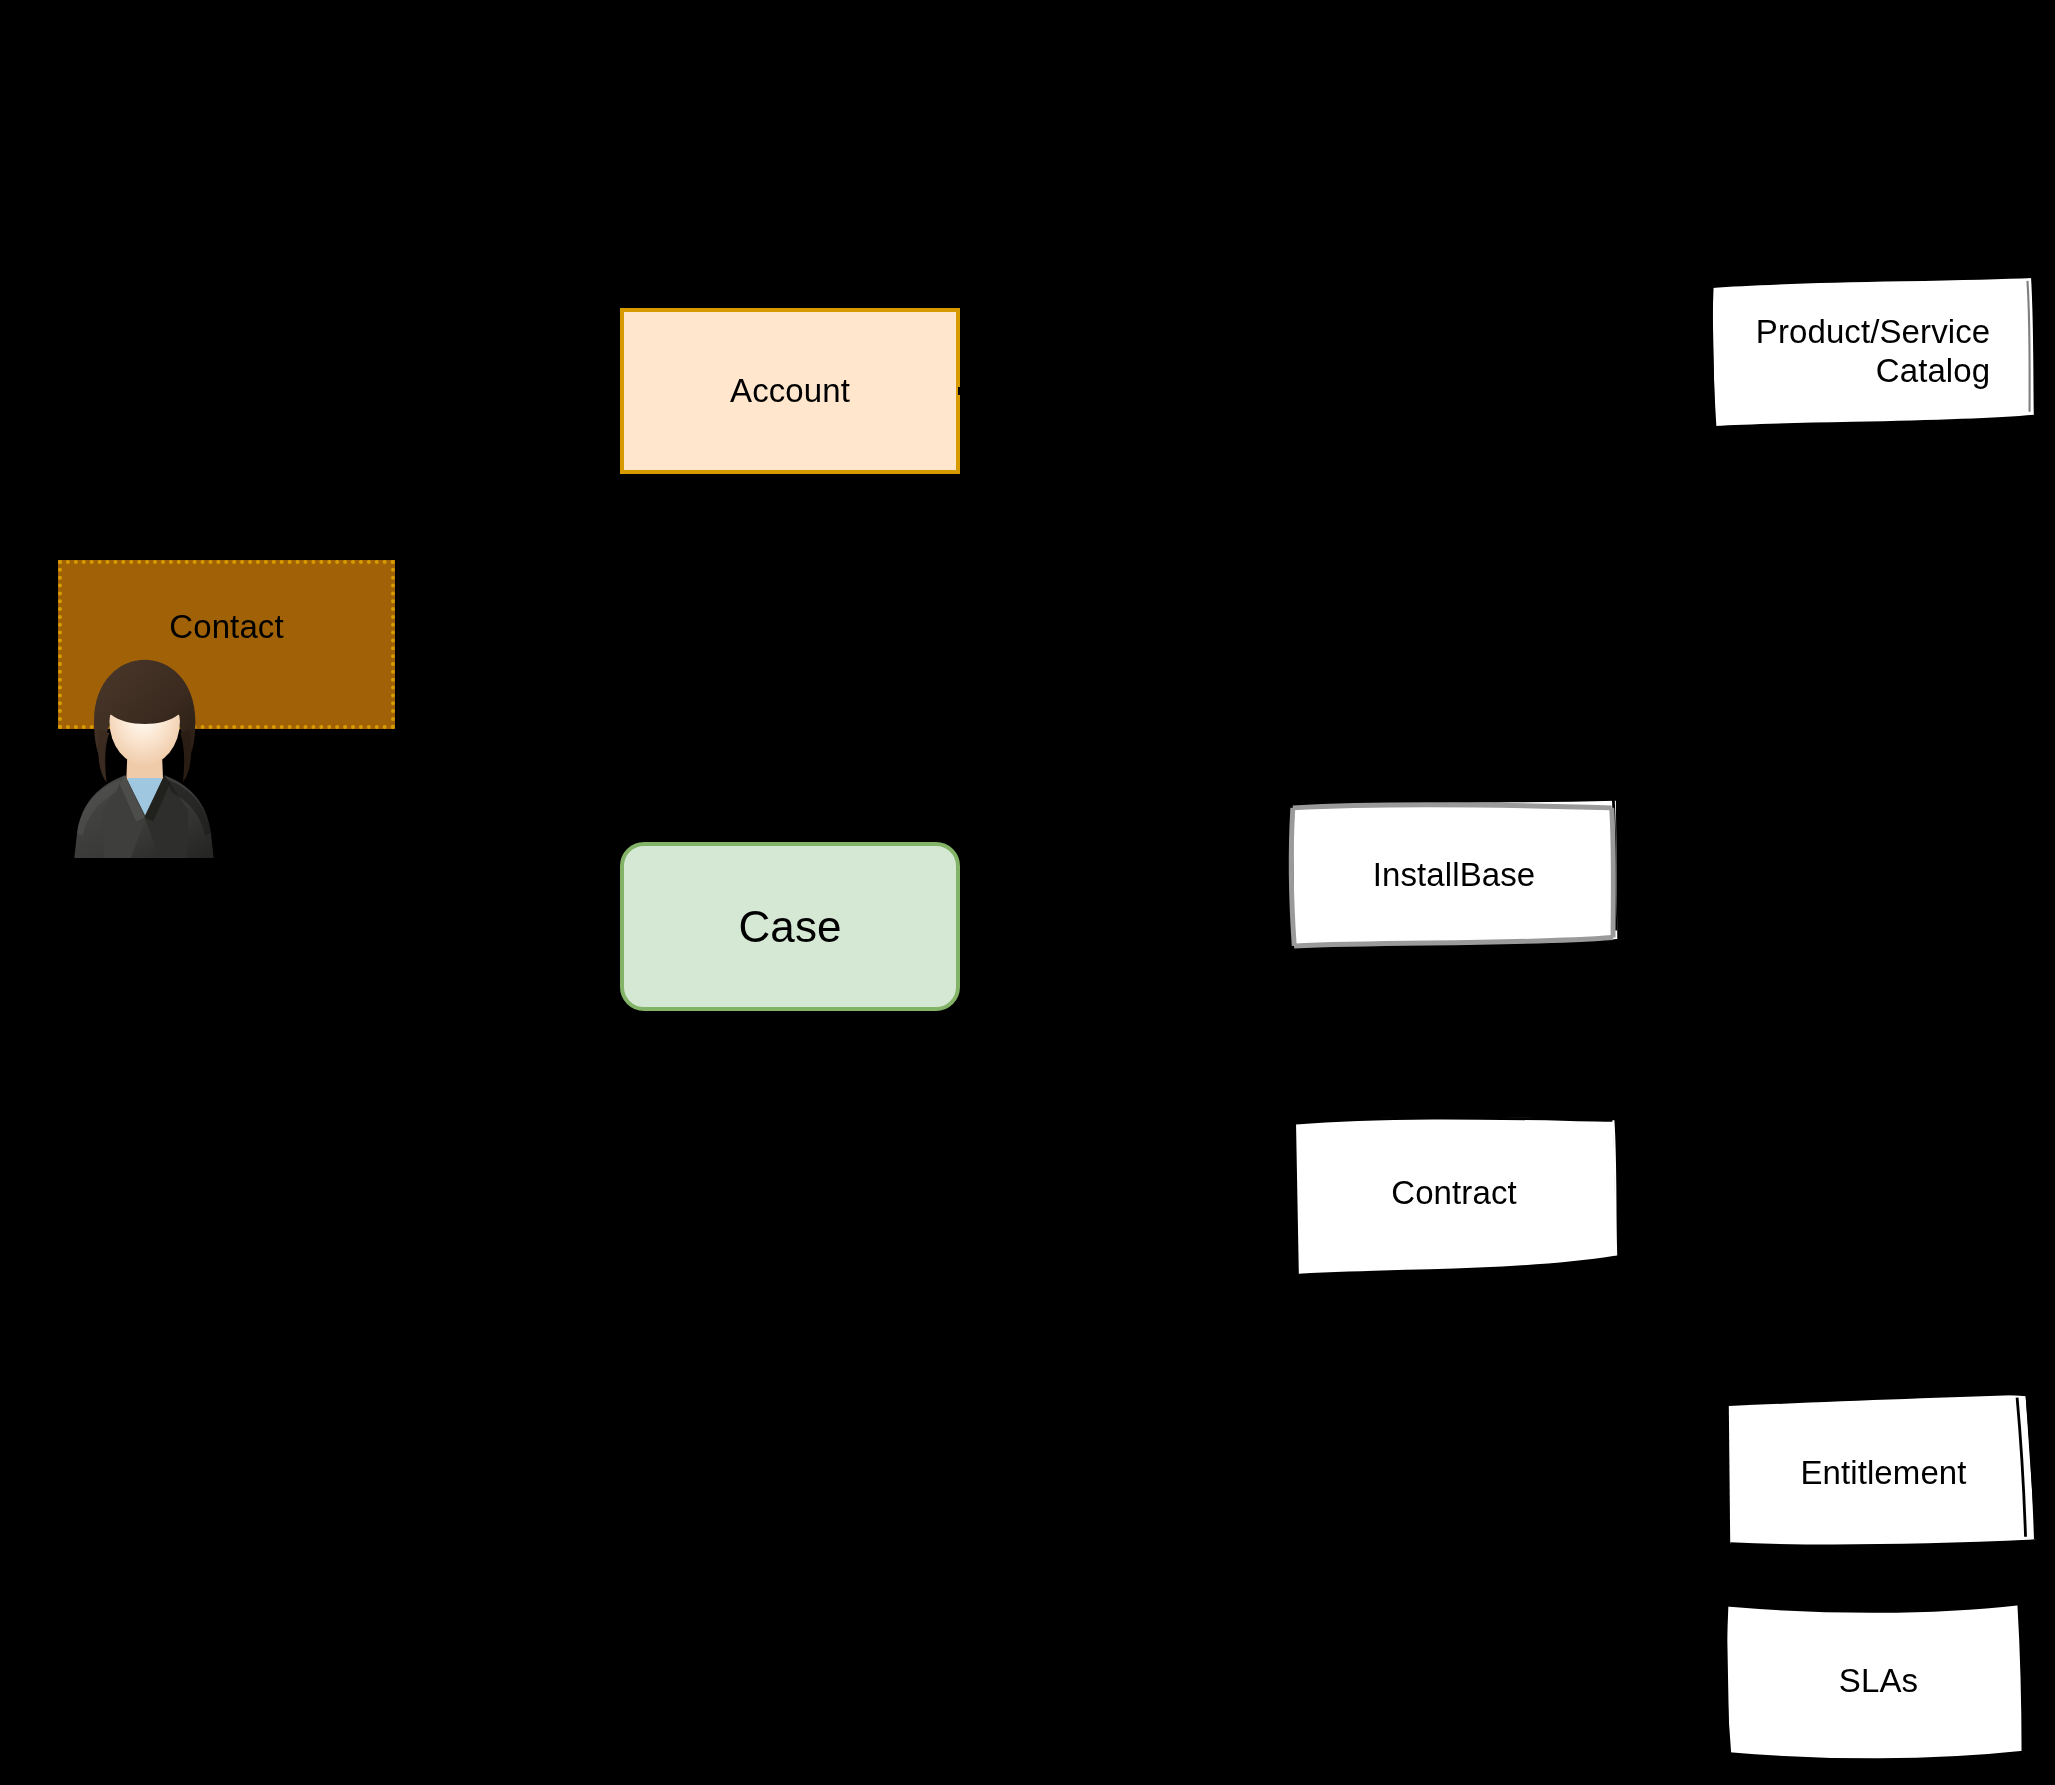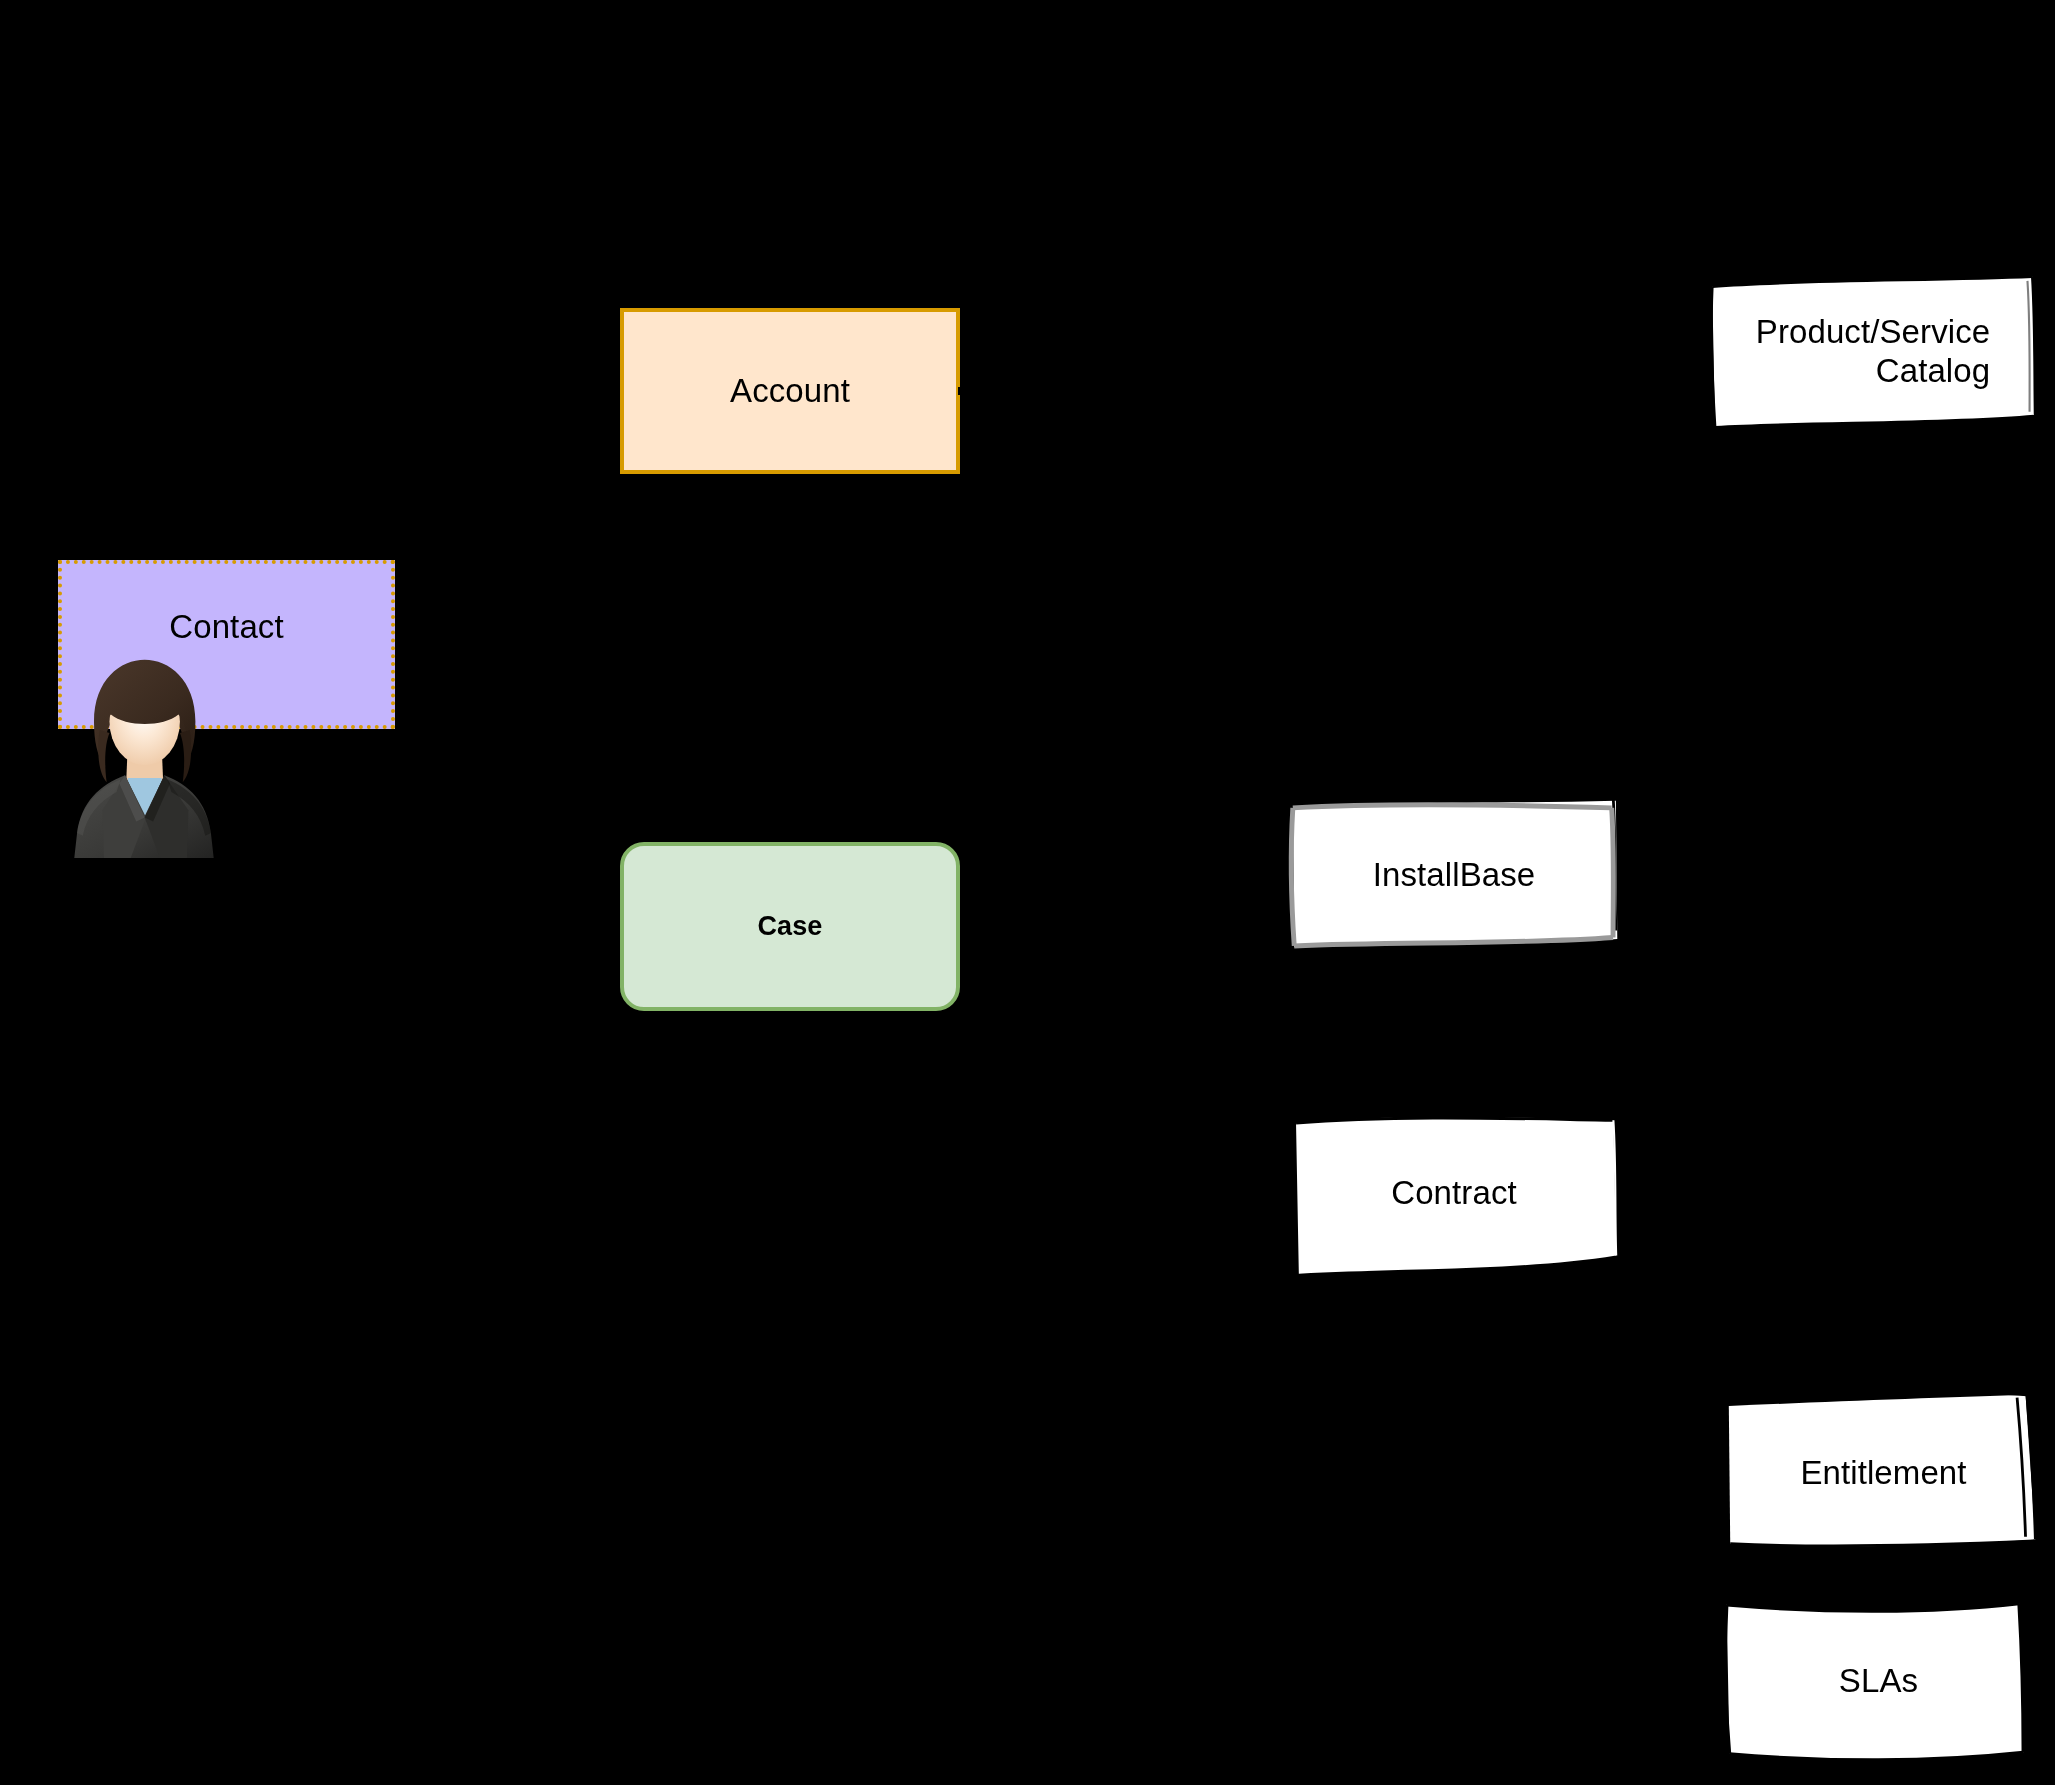--- a/index.html
+++ b/index.html
@@ -38,21 +38,21 @@
     white-space: pre-line;
     letter-spacing: 0.1px;
   }
 
   
   #node-contact {
     left: 58px;
     top: 560px;
     width: 337px;
     height: 169px;
-    background: #c4b5fd;
+    background: #a16207;
     border: 4.2px dotted #D79B00;
     align-items: flex-start;
     justify-content: center;
   }
   #node-contact .node-label {
     font-size: 33px;
     margin-top: 44px;
   }
 
   
@@ -91,22 +91,22 @@
   #node-case {
     left: 620px;
     top: 842px;
     width: 340px;
     height: 169px;
     background: #D5E8D4;
     border: 4.2px solid #82B366;
     border-radius: 24px;
   }
   #node-case .node-label {
-    font-size: 27px;
-    font-weight: bold;
+    font-size: 44px;
+    font-weight: normal;
   }
 
   
   .sketch {
     position: absolute;
     display: flex;
     align-items: center;
     justify-content: center;
     text-align: right;
   }

